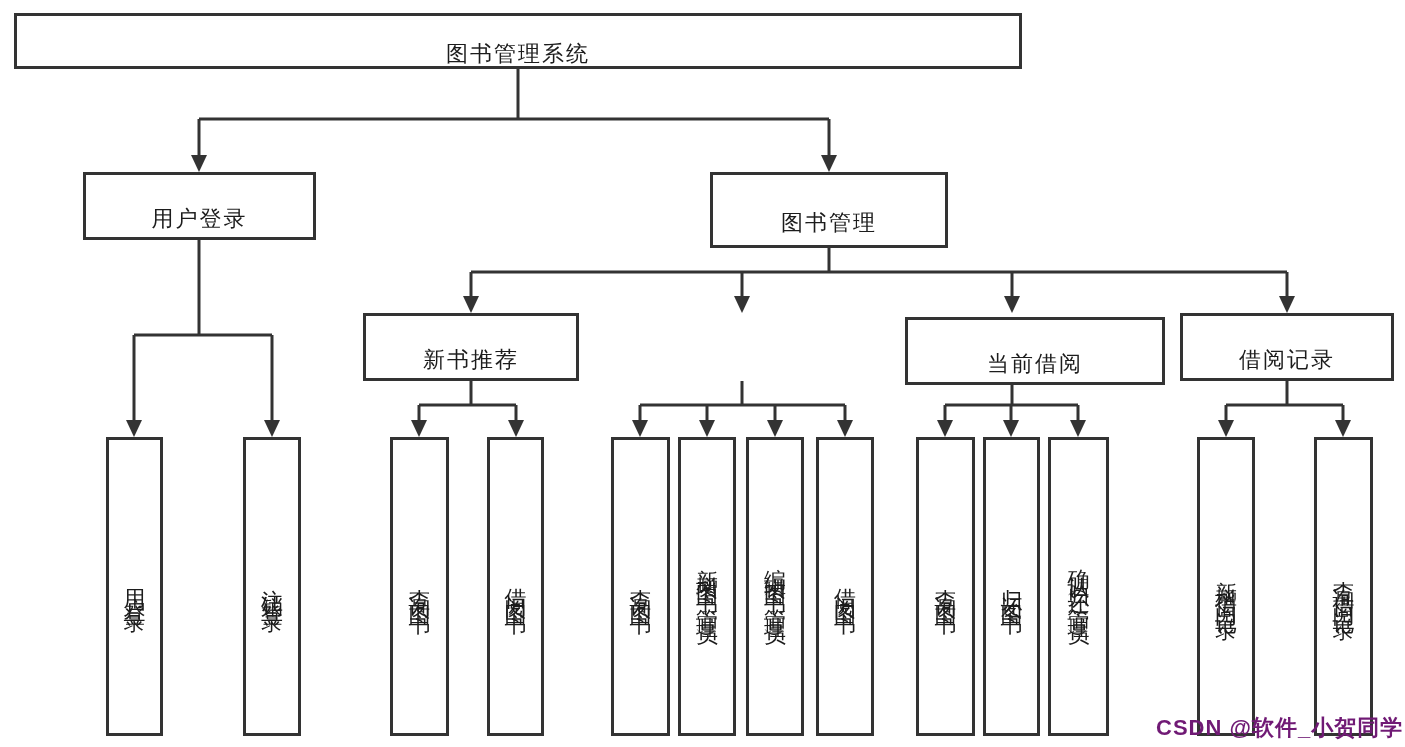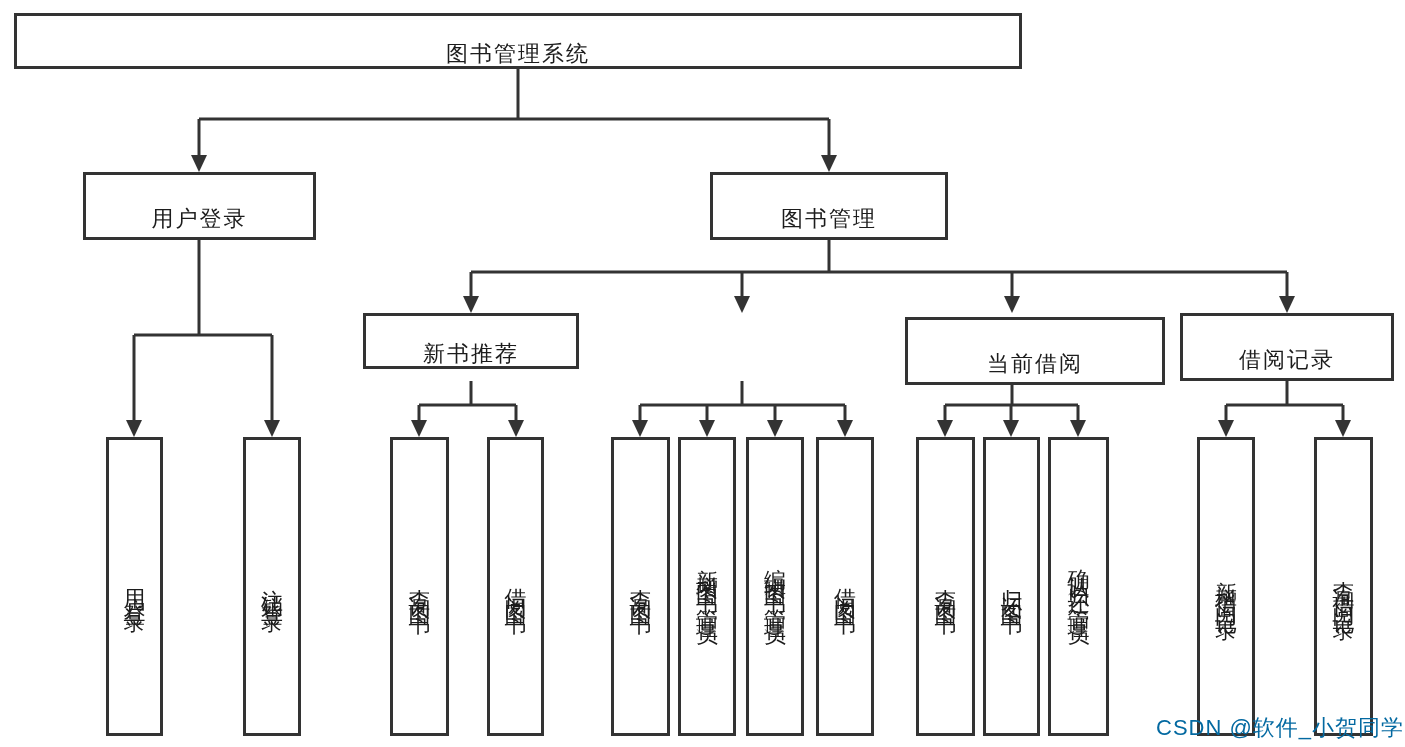--- a/index.html
+++ b/index.html
@@ -11,22 +11,22 @@
   .box{
     position:absolute;box-sizing:border-box;border:3px solid #333333;background:#ffffff;
     display:flex;align-items:center;justify-content:center;color:#1c1c1c;
   }
   .box.h span{font-size:22px;letter-spacing:2px;line-height:1;white-space:nowrap;margin-top:25px;}
   .box.v span{
     writing-mode:vertical-rl;text-orientation:mixed;
     font-size:22px;letter-spacing:8px;line-height:1;white-space:nowrap;
   }
   .watermark{
-    position:absolute;left:1156px;top:713px;font-size:22px;color:#0369a1;
-    letter-spacing:1px;white-space:nowrap;
+    position:absolute;left:1156px;top:713px;font-size:22px;color:#701a75;
+    letter-spacing:1px;white-space:nowrap;font-weight:bold;
   }
 </style>
 </head>
 <body>
 
 <div class="canvas">
 
   <svg class="wires" viewBox="0 0 1405 747" xmlns="http://www.w3.org/2000/svg">
     <g stroke="#333333" stroke-width="3" fill="none">
 
@@ -93,25 +93,25 @@
     </g>
   </svg>
 
   <div class="box h" style="left:14px;top:13px;width:1008px;height:56px">
     <span>图书管理系统</span>
   </div>
 
   <div class="box h" style="left:83px;top:172px;width:233px;height:68px">
     <span>用户登录</span>
   </div>
-  <div class="box h" style="left:710px;top:172px;width:238px;height:68px">
+  <div class="box h" style="left:710px;top:172px;width:238px;height:76px">
     <span>图书管理</span>
   </div>
 
-  <div class="box h" style="left:363px;top:313px;width:216px;height:56px">
+  <div class="box h" style="left:363px;top:313px;width:216px;height:68px">
     <span>新书推荐</span>
   </div>
   <div class="box h" style="left:905px;top:317px;width:260px;height:68px">
     <span>当前借阅</span>
   </div>
   <div class="box h" style="left:1180px;top:313px;width:214px;height:68px">
     <span>借阅记录</span>
   </div>
 
   <div class="box v" style="left:106px;top:437px;width:57px;height:299px">

